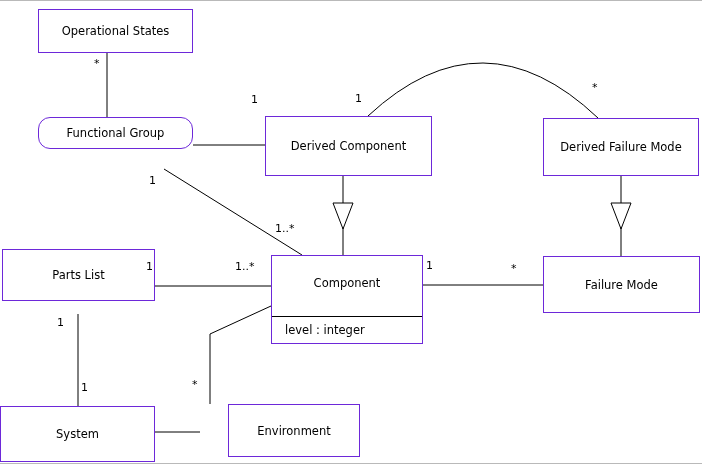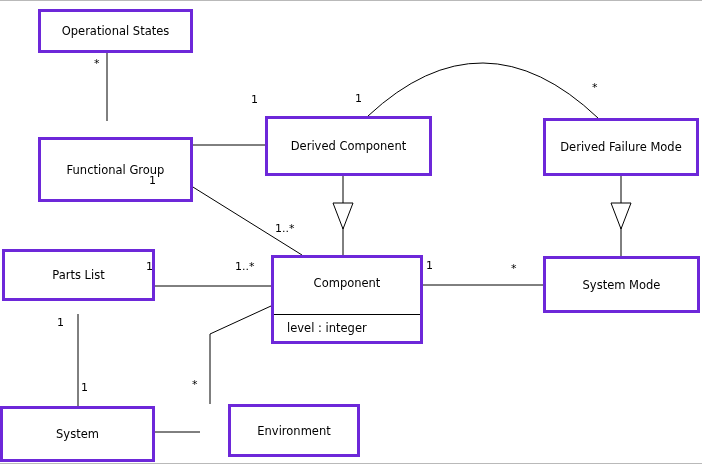--- a/index.html
+++ b/index.html
@@ -7,21 +7,21 @@
     position:relative; width:702px; height:464px;
     background:#ffffff; color:#000;
     font-family:"DejaVu Sans","Liberation Sans",sans-serif;
     overflow:hidden;
     border-top:1px solid #b9b9b9; border-bottom:1px solid #b9b9b9;
     box-sizing:border-box;
   }
   .edges { position:absolute; left:0; top:0; width:702px; height:464px; z-index:0; }
   .uml-class {
     position:absolute; z-index:1; box-sizing:border-box;
-    background:#ffffff; border:3px solid #6d28d9;
+    background:#ffffff; border:1px solid #6d28d9;
     display:flex; align-items:center; justify-content:center;
     font-size:11.5px; text-align:center;
   }
   .uml-class.compartments { flex-direction:column; align-items:stretch; justify-content:flex-start; padding:0; }
   .uml-class .name-part { flex:1; display:flex; align-items:center; justify-content:center; }
   .uml-class .attr-part {
     border-top:1px solid #000; height:26px; display:flex; align-items:center;
     justify-content:flex-start; padding-left:13px; text-align:left;
   }
   .mult { position:absolute; z-index:2; font-size:11px; line-height:12px; }
@@ -55,21 +55,21 @@
 
     <path d="M155,431 L200,431"></path>
 
     <path d="M271,305 L210,333 L210,403"></path>
   </svg>
 
   <div class="uml-class" style="left:38px; top:8px; width:155px; height:44px;">
     <span>Operational States</span>
   </div>
 
-  <div class="uml-class" style="left:38px; top:136px; width:155px; height:65px;">
+  <div class="uml-class" style="left:38px; top:116px; width:155px; height:32px;border-radius:12px;">
     <span>Functional Group</span>
   </div>
 
   <div class="uml-class" style="left:265px; top:115px; width:167px; height:60px;">
     <span>Derived Component</span>
   </div>
 
   <div class="uml-class" style="left:543px; top:117px; width:156px; height:58px;">
     <span>Derived Failure Mode</span>
   </div>
@@ -79,21 +79,21 @@
   </div>
 
   <div class="uml-class compartments" style="left:271px; top:254px; width:152px; height:89px;gap:6px;">
     <div class="name-part">
       <span>Component</span>
     </div>
     <div class="attr-part">level : integer</div>
   </div>
 
   <div class="uml-class" style="left:543px; top:255px; width:157px; height:57px;">
-    <span>System Mode</span>
+    <span>Failure Mode</span>
   </div>
 
   <div class="uml-class" style="left:0px; top:405px; width:155px; height:56px;">
     <span>System</span>
   </div>
 
   <div class="uml-class" style="left:200px; top:403px; width:132px; height:53px;margin-left:28px;">
     <span>Environment</span>
   </div>
 

